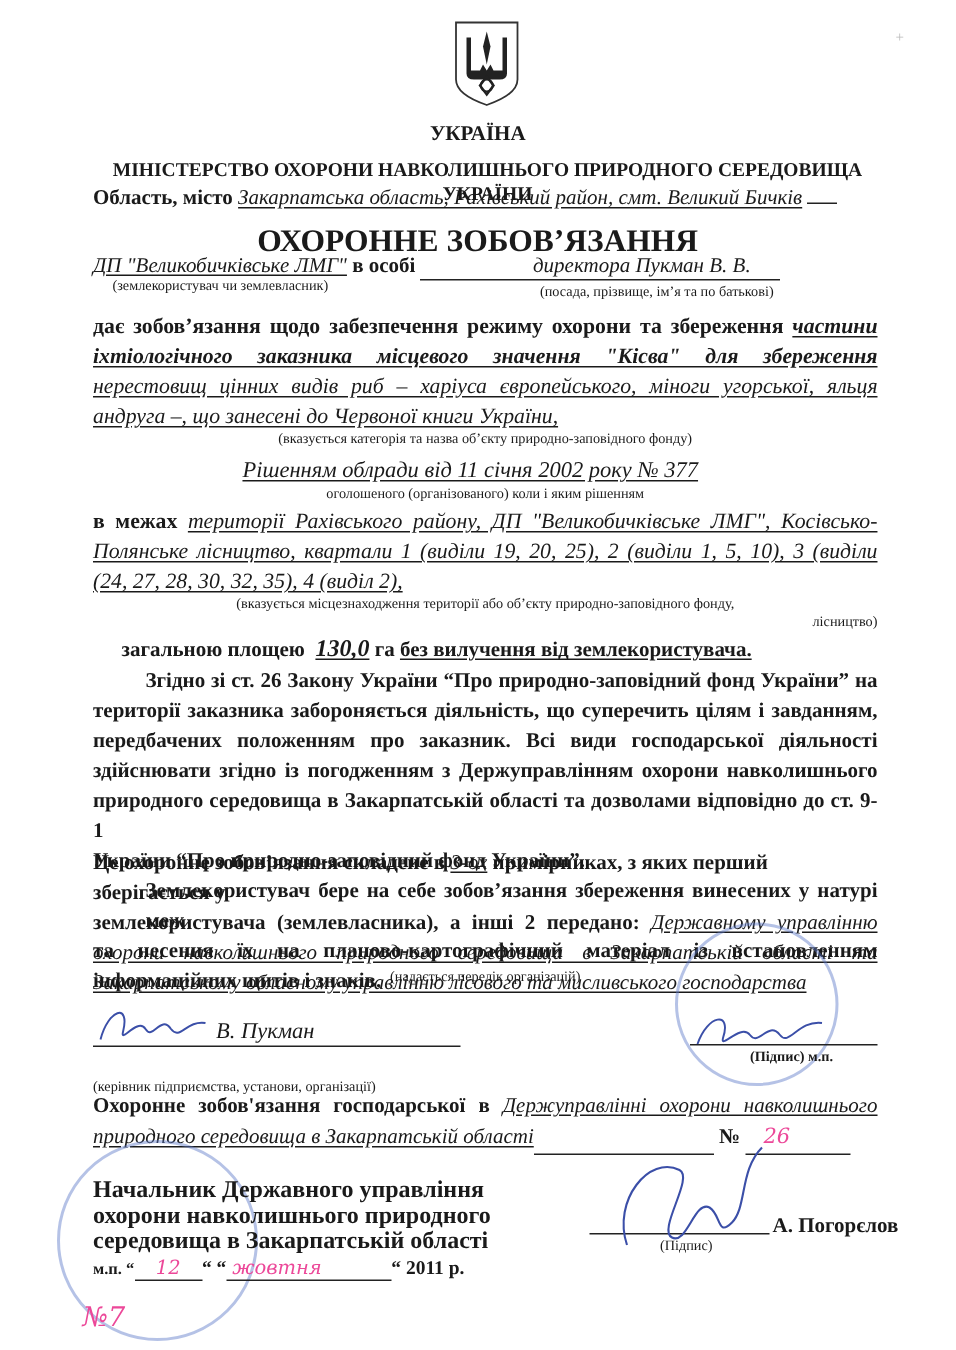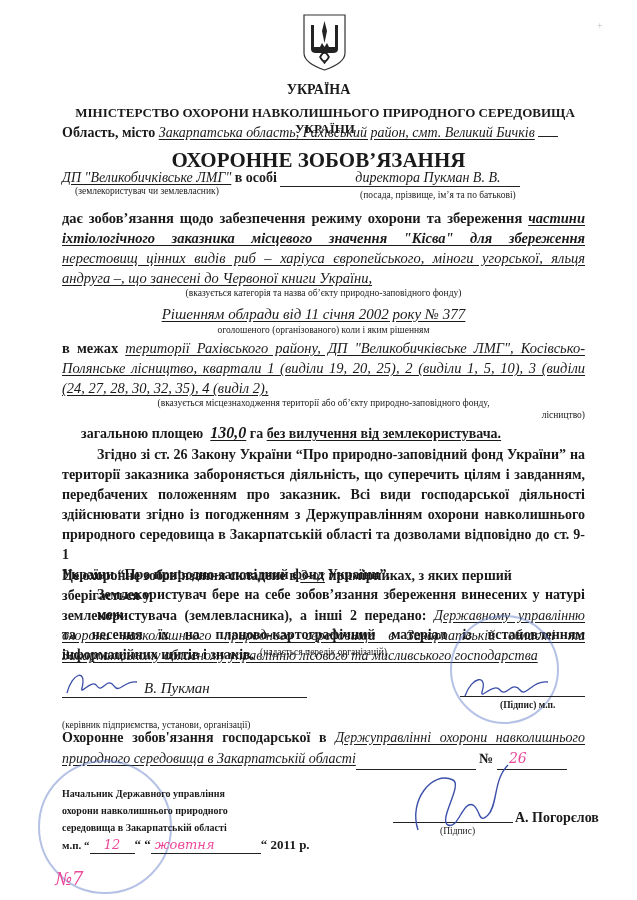--- a/index.html
+++ b/index.html
@@ -118,21 +118,21 @@
   <div class="justify jl"><span class="b">Охоронне зобов'язання господарської в</span> <span class="it u">Держуправлінні охорони навколишнього</span></div>
   <div style="white-space:nowrap;">
     <span class="it u">природного середовища в Закарпатській області</span><span class="line" style="width:120px;">&nbsp;</span>
     <span class="b">№</span>
     <span class="line" style="width:70px;"><span class="hand" style="margin-left:12px;">26</span></span>
   </div>
 </div>
 
 <div class="abs stamp" style="left:38px;top:760px;width:130px;height:130px;"></div>
 
-<div class="abs b" style="left:62px;top:785px;font-size:10px;line-height:17px;">
+<div class="abs b" style="left:62px;top:785px;font-size:16px;line-height:17px;">
   <div>Начальник Державного управління</div>
   <div>охорони навколишнього природного</div>
   <div>середовища в Закарпатській області</div>
 </div>
 <div class="abs" style="left:393px;top:822px;width:120px;border-bottom:1px solid #222;">
   <svg width="110" height="80" style="position:absolute;left:10px;top:-62px;">
     <path d="M15,70 C5,40 30,10 50,20 C60,25 35,60 45,65 C55,70 60,40 70,45 C78,50 75,65 85,55 C95,45 90,20 105,5" fill="none" stroke="#3b4fa8" stroke-width="1.4"></path>
   </svg>
 </div>
 <div class="abs b" style="left:515px;top:810px;font-size:14px;">А. Погорєлов</div>

